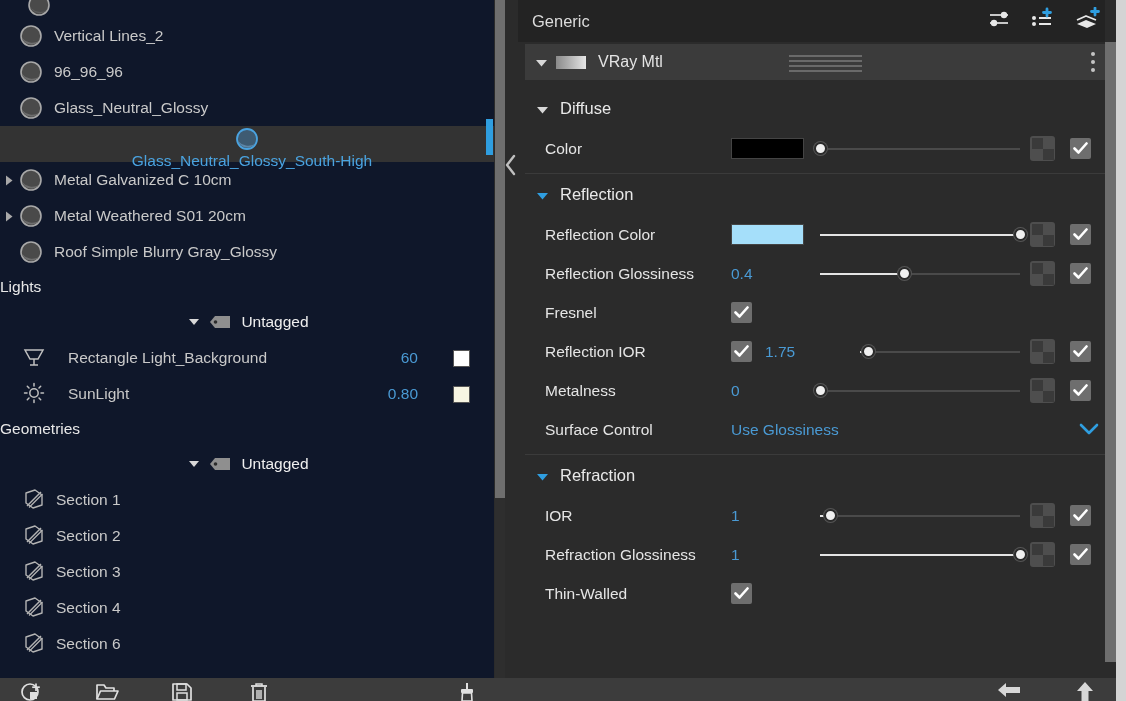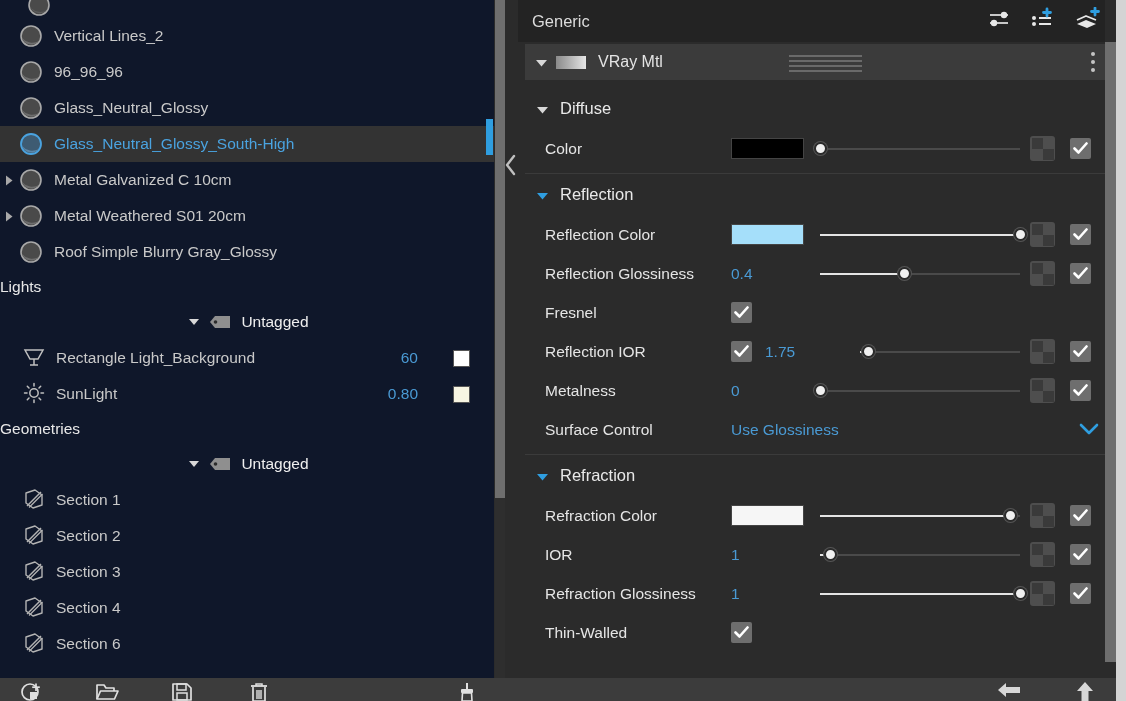--- a/index.html
+++ b/index.html
@@ -19,21 +19,21 @@
     overflow: hidden;
   }
   .tree-row {
     position: relative;
     height: 36px;
     display: flex; align-items: center;
     color: #c8c8c8;
     font-size: 15.5px;
     white-space: nowrap;
   }
-  .tree-row.selected { background: #333333; }
+  .tree-row.selected { background: #333333; flex-direction: column; }
   .tree-row.selected .row-label { color: #4aa3e0; }
   .tree-row.partial { height: 18px; overflow: hidden; align-items: flex-end; }
 
   .disc-tri {
     width: 18px; min-width: 18px; height: 36px;
     display: flex; align-items: center; justify-content: center;
   }
   .disc-tri svg { display: block; }
 
   .mat-sphere { width: 26px; min-width: 26px; height: 26px; position: relative; }
@@ -48,21 +48,21 @@
   }
   .tag-row {
     height: 36px; display: flex; align-items: center;
     color: #eaeaea; font-size: 15.5px; justify-content: center;
   }
   .tag-icon { width: 22px; height: 14px; margin-left: 6px; }
   .tag-row .tag-label { margin-left: 10px; font-weight: 400; color:#efefef; }
 
   .light-row {
     height: 36px; display: flex; align-items: center;
-    color: #c9c9c9; font-size: 15.5px; position: relative;
+    color: #c9c9c9; font-size: 15.5px; position: relative; gap: 12px;
   }
   .light-icon { width: 24px; min-width:24px; height: 24px; margin-left: 22px; }
   .light-row .row-label { margin-left: 10px; }
   .light-val {
     position: absolute; right: 76px;
     color: #4a9ad4; font-size: 15.5px;
   }
   .light-swatch {
     position: absolute; right: 24px; top: 10px;
     width: 17px; height: 17px; border: 1px solid #555;
@@ -665,38 +665,20 @@
             </svg></span>
         </div>
         <div class="divider"></div>
         <div class="sec-head">
           <span class="sec-caret"><svg width="11" height="8" viewBox="0 0 11 8">
               <path d="M0 1 L11 1 L5.5 7.5 Z" fill="#2f9ee0"></path>
             </svg></span>
           <span>Refraction</span>
         </div>
         <div class="prop-row">
-          <span class="prop-label">Refraction Color</span>
-          <span class="prop-swatch" style="background:#f6f6f6"></span>
-          <span class="slider" style="left:295px; top:19px; width:200px;">
-            <span class="track-off"></span>
-            <span class="track-on" style="width:190px;"></span>
-            <span class="knob" style="left:184px;"></span>
-          </span>
-          <span class="tex-slot">
-            <i class="a"></i>
-            <i class="b"></i>
-          </span>
-          <span class="chk chk-right">
-            <svg width="15" height="13" viewBox="0 0 15 13">
-              <path d="M1.5 6.5 L5.5 10.5 L13.5 1.5" fill="none" stroke="#ffffff" stroke-width="2.6" stroke-linecap="round" stroke-linejoin="round"></path>
-            </svg>
-          </span>
-        </div>
-        <div class="prop-row">
           <span class="prop-label">IOR</span>
           <span class="prop-value" style="left:206px;top:11px;">1</span>
           <span class="slider" style="left:295px; top:19px; width:200px;">
             <span class="track-off"></span>
             <span class="track-on" style="width:10px;"></span>
             <span class="knob" style="left:4px;"></span>
           </span>
           <span class="tex-slot">
             <i class="a"></i>
             <i class="b"></i>

